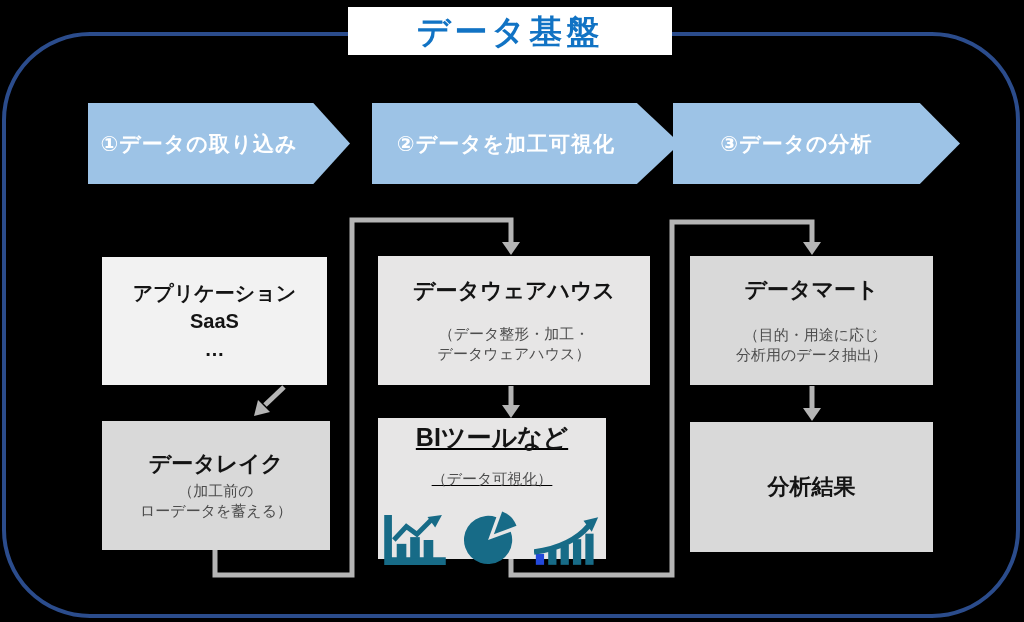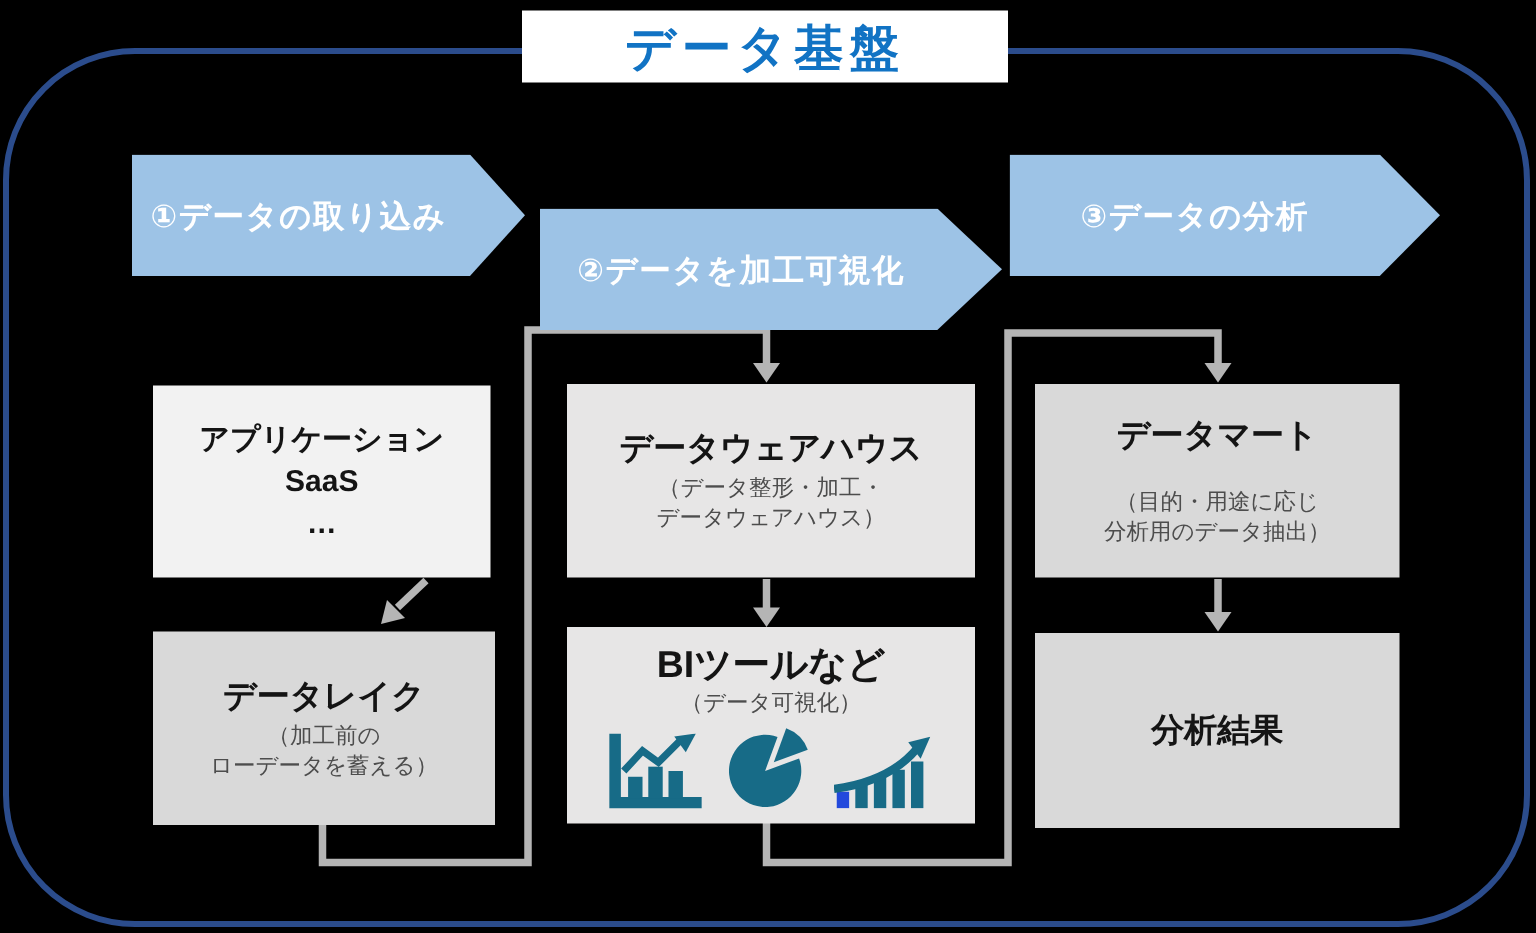--- a/index.html
+++ b/index.html
@@ -20,37 +20,37 @@
   }
   .chevron{
     position:absolute;top:103px;height:81px;background:#9DC3E6;
     clip-path:polygon(0 0,86% 0,100% 50%,86% 100%,0 100%);
     display:flex;align-items:center;justify-content:center;
   }
   .chevron span{
     color:#FFFFFF;font-size:21px;font-weight:bold;padding-right:40px;letter-spacing:1px;
   }
   .chev-1{left:88px;width:262px;}
-  .chev-2{left:360px;width:308px;margin-top:36px;}
+  .chev-2{left:372px;width:308px;}
   .chev-3{left:673px;width:287px;}
   .connectors{position:absolute;left:0;top:0;width:1024px;height:622px;pointer-events:none;}
   .box{
     position:absolute;display:flex;flex-direction:column;
     align-items:center;justify-content:center;text-align:center;
   }
   .box-light{background:#F2F2F2;}
-  .box-mid{background:#E7E6E6;}
+  .box-mid{background:#E7E6E6;gap:16px;}
   .box-gray{background:#D9D9D9;}
   .box-title{color:#141414;font-size:22px;font-weight:bold;line-height:1.25;}
   .box-note{color:#4D4D4D;font-size:15px;line-height:1.35;margin-top:4px;}
   .src-line{color:#141414;font-size:20px;font-weight:bold;line-height:1.4;}
   .sources{left:102px;top:257px;width:225px;height:128px;}
   .data-lake{left:102px;top:421px;width:228px;height:129px;}
   .dwh{left:378px;top:256px;width:272px;height:129px;}
-  .bi{left:378px;top:418px;width:272px;height:131px;padding-top:0;}
+  .bi{left:378px;top:418px;width:228px;height:131px;padding-top:10px;text-decoration:underline;}
   .bi .box-title{font-size:25px;}
   .mart{left:690px;top:256px;width:243px;height:129px;gap:17px;}
   .result{left:690px;top:422px;width:243px;height:130px;}
   .icon-row{display:flex;align-items:flex-end;gap:16px;margin-top:6px;}
 </style>
 </head>
 <body>
 
 <div class="canvas">
 

